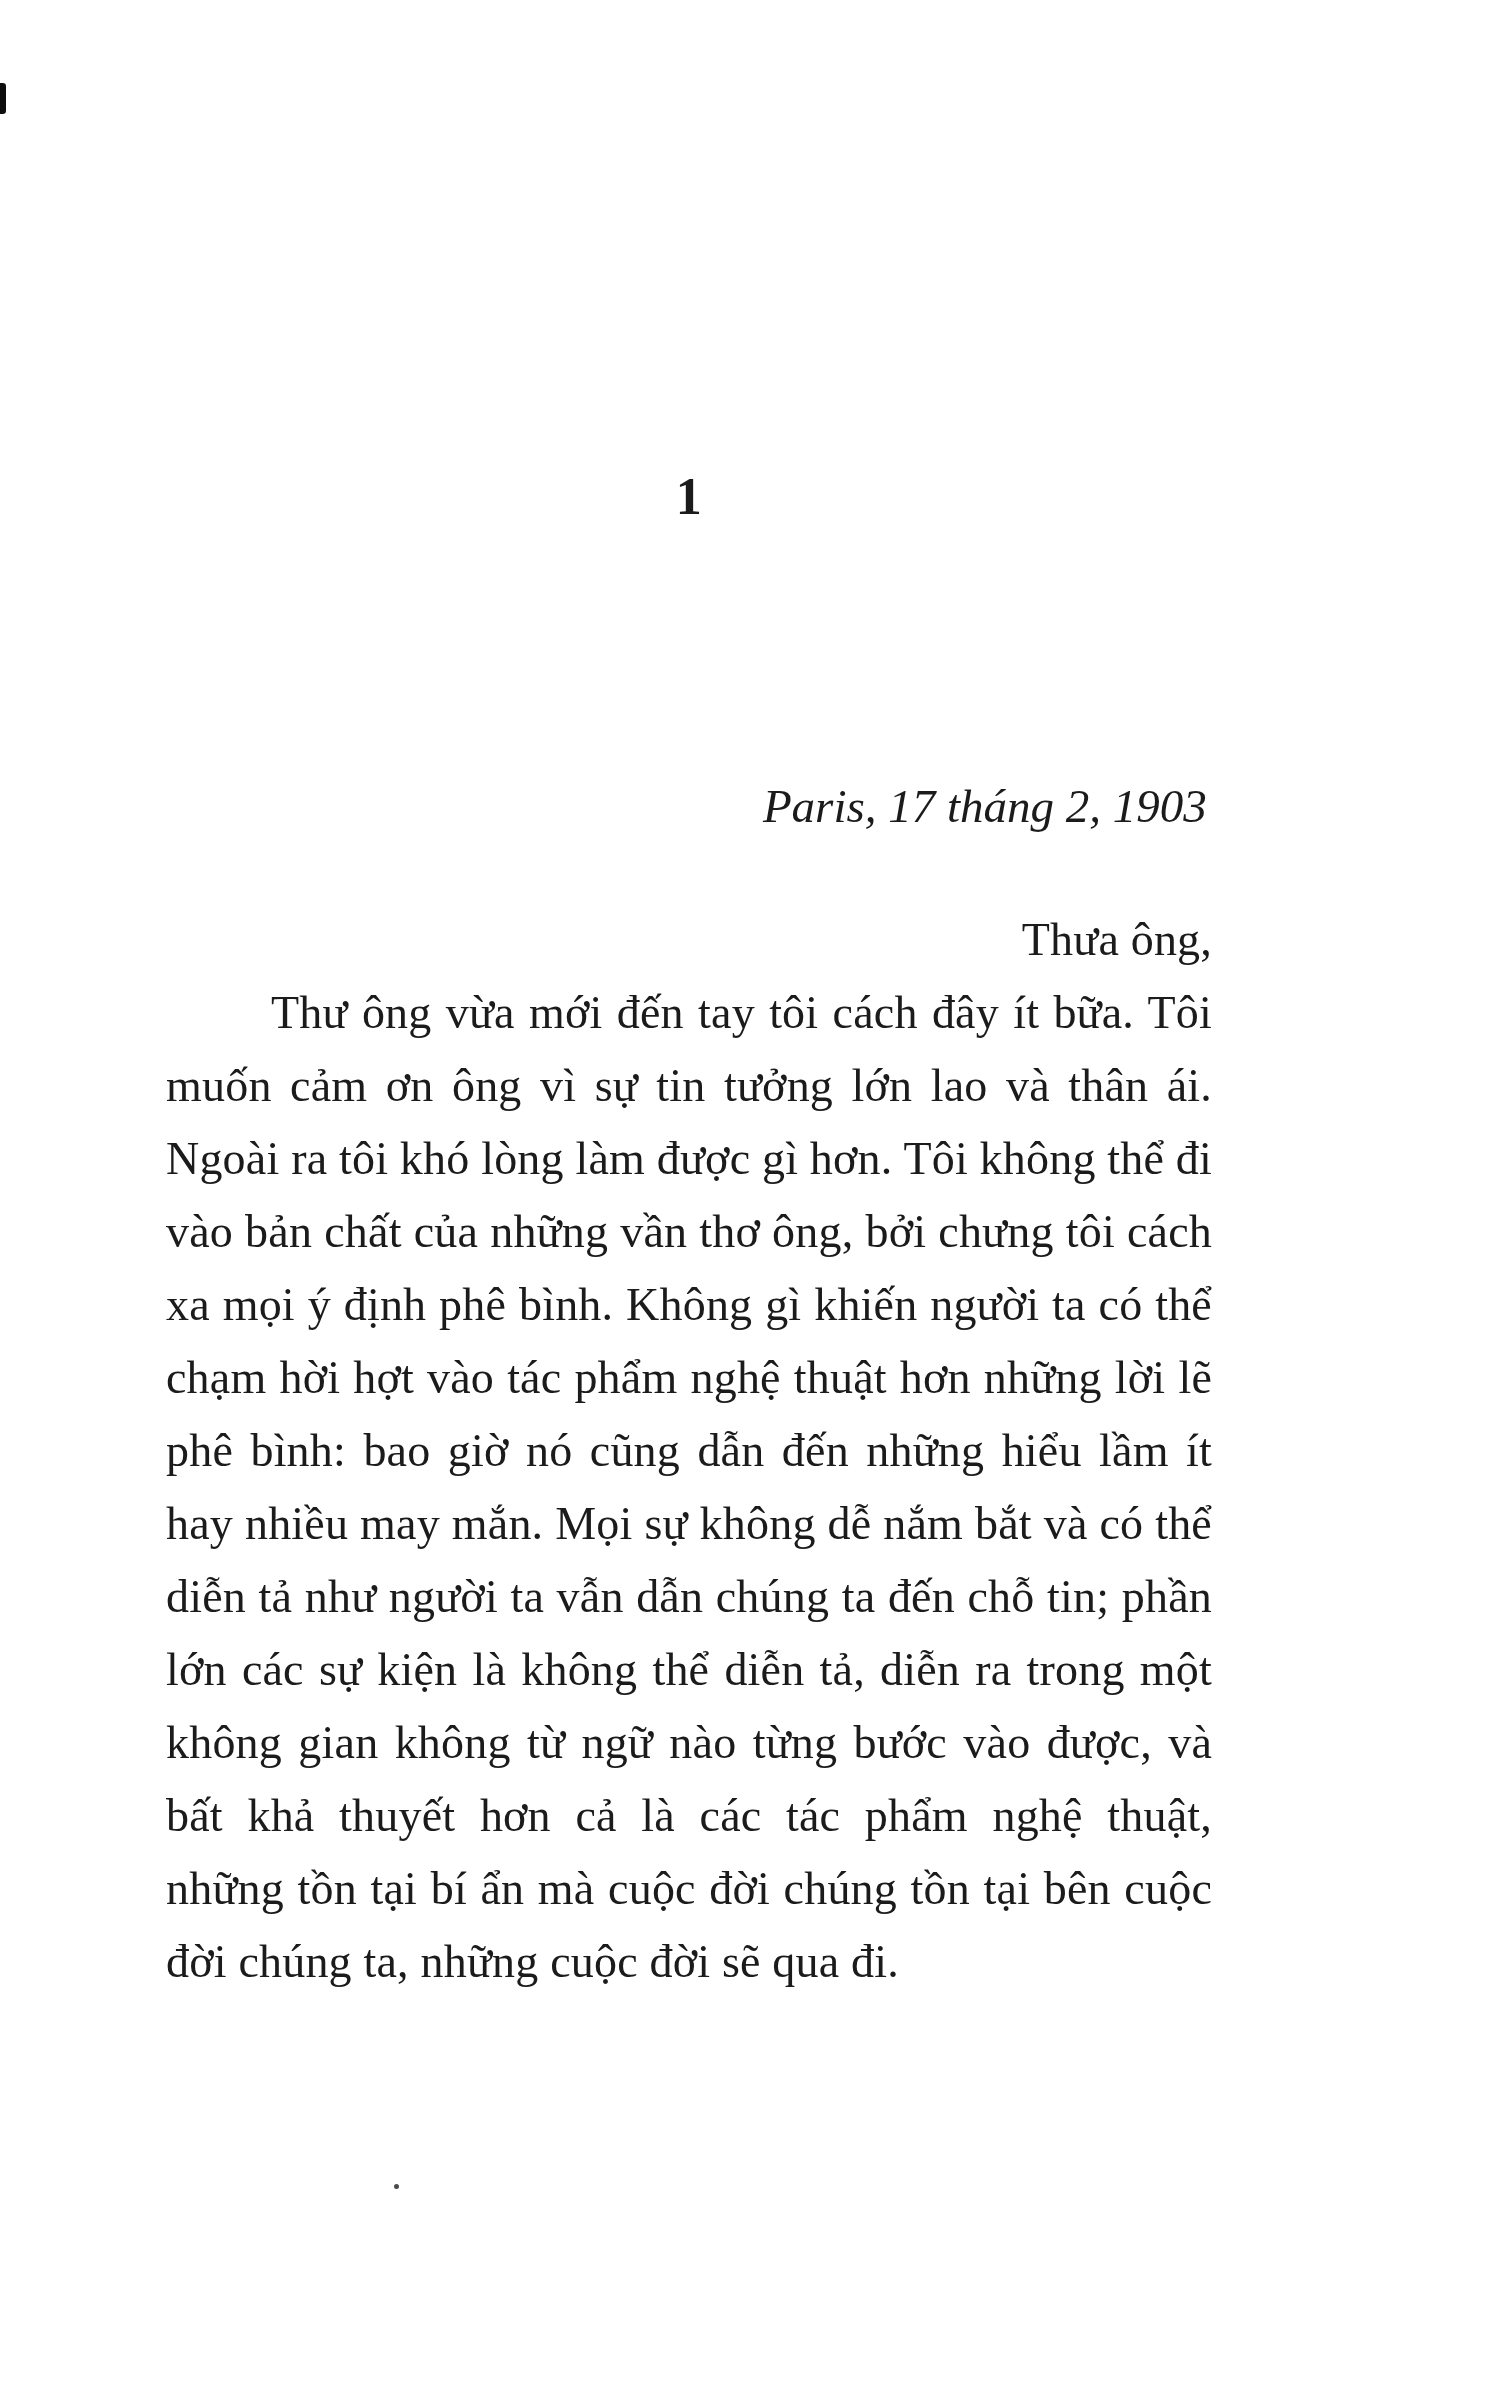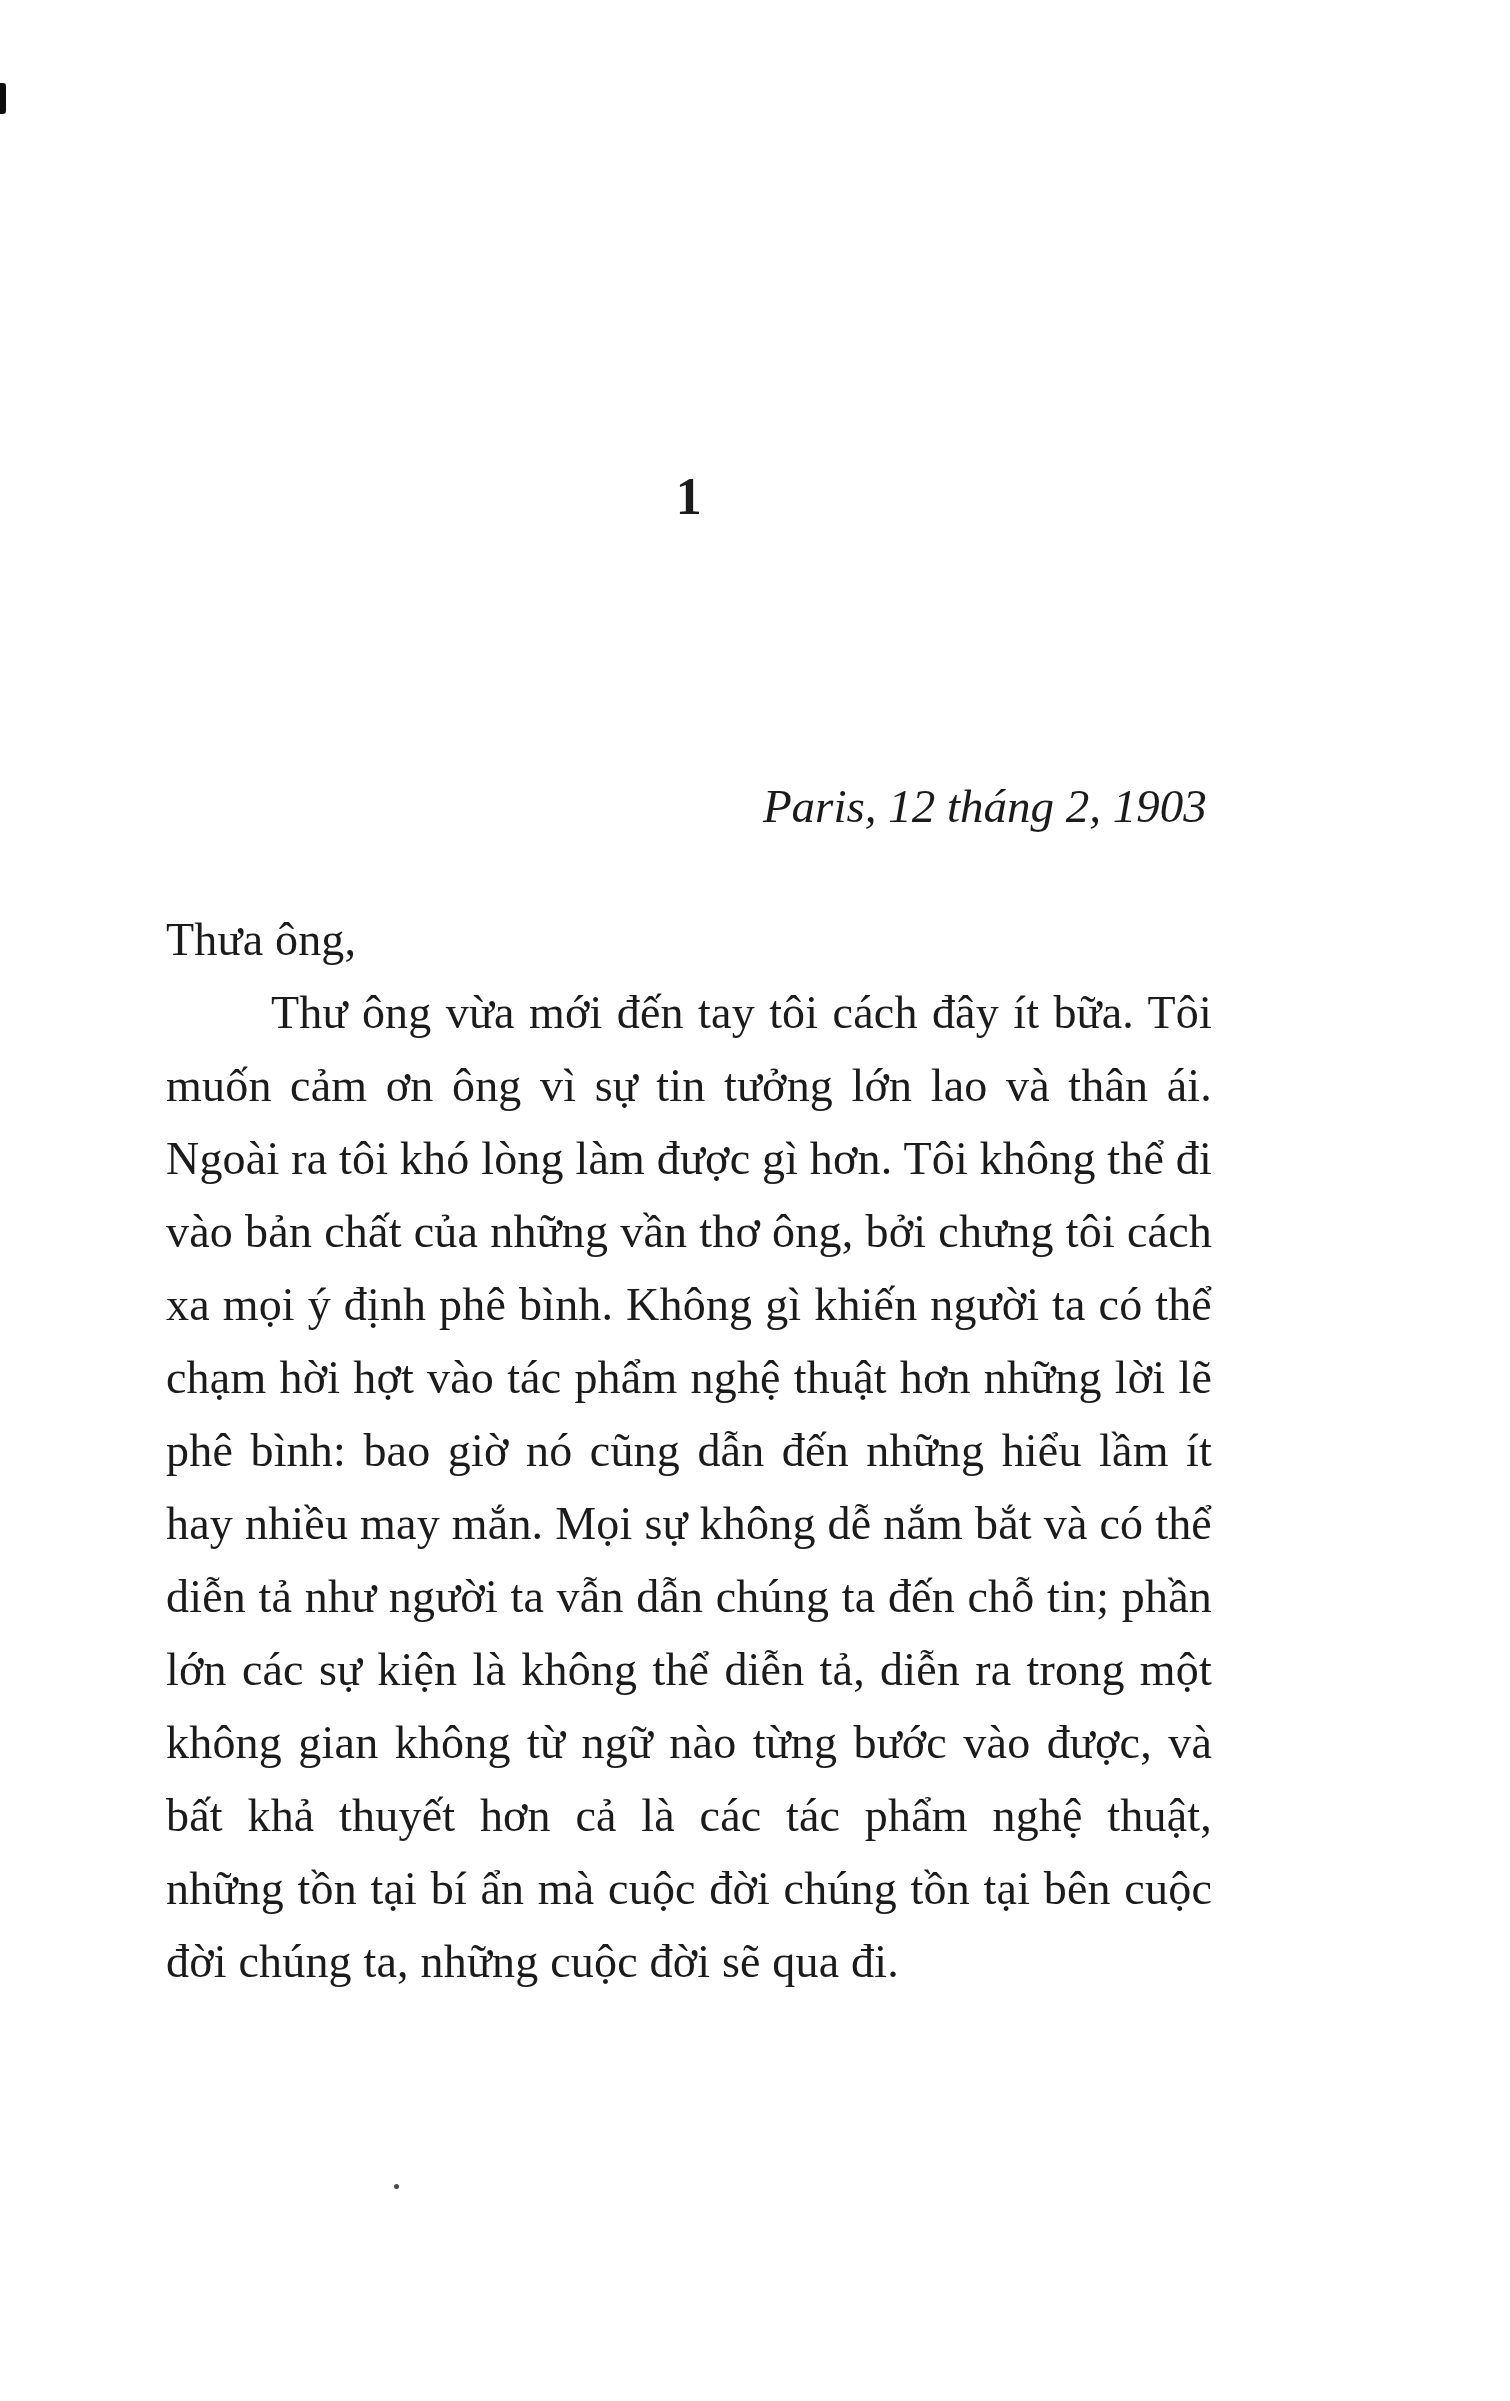--- a/index.html
+++ b/index.html
@@ -50,21 +50,21 @@
     left: 0;
     width: 100%;
     font-size: 46px;
     line-height: 73px;
     letter-spacing: 0.2px;
   }
   .letter p {
     margin: 0;
   }
   .salutation {
-    text-align: left;
+    text-align: right;
   }
   .para {
     text-align: justify;
     text-indent: 105px;
   }
   .para.spread-last {
     
     text-align-last: justify;
   }
   .artifact {
@@ -91,21 +91,21 @@
 <body>
 
 <div class="page">
 
   <div class="artifact artifact-edge"></div>
 
   <div class="text-column">
 
     <div class="chapter-number">1</div>
 
-    <div class="dateline">Paris, 12 tháng 2, 1903</div>
+    <div class="dateline">Paris, 17 tháng 2, 1903</div>
 
     <div class="letter">
       <p class="salutation">Thưa ông,</p>
       <p class="para">Thư ông vừa mới đến tay tôi cách đây ít bữa. Tôi muốn cảm ơn ông vì sự tin tưởng lớn lao và thân ái. Ngoài ra tôi khó lòng làm được gì hơn. Tôi không thể đi vào bản chất của những vần thơ ông, bởi chưng tôi cách xa mọi ý định phê bình. Không gì khiến người ta có thể chạm hời hợt vào tác phẩm nghệ thuật hơn những lời lẽ phê bình: bao giờ nó cũng dẫn đến những hiểu lầm ít hay nhiều may mắn. Mọi sự không dễ nắm bắt và có thể diễn tả như người ta vẫn dẫn chúng ta đến chỗ tin; phần lớn các sự kiện là không thể diễn tả, diễn ra trong một không gian không từ ngữ nào từng bước vào được, và bất khả thuyết hơn cả là các tác phẩm nghệ thuật, những tồn tại bí ẩn mà cuộc đời chúng tồn tại bên cuộc đời chúng ta, những cuộc đời sẽ qua đi.</p>
     </div>
 
   </div>
 
   <div class="artifact stray-dot"></div>
 

